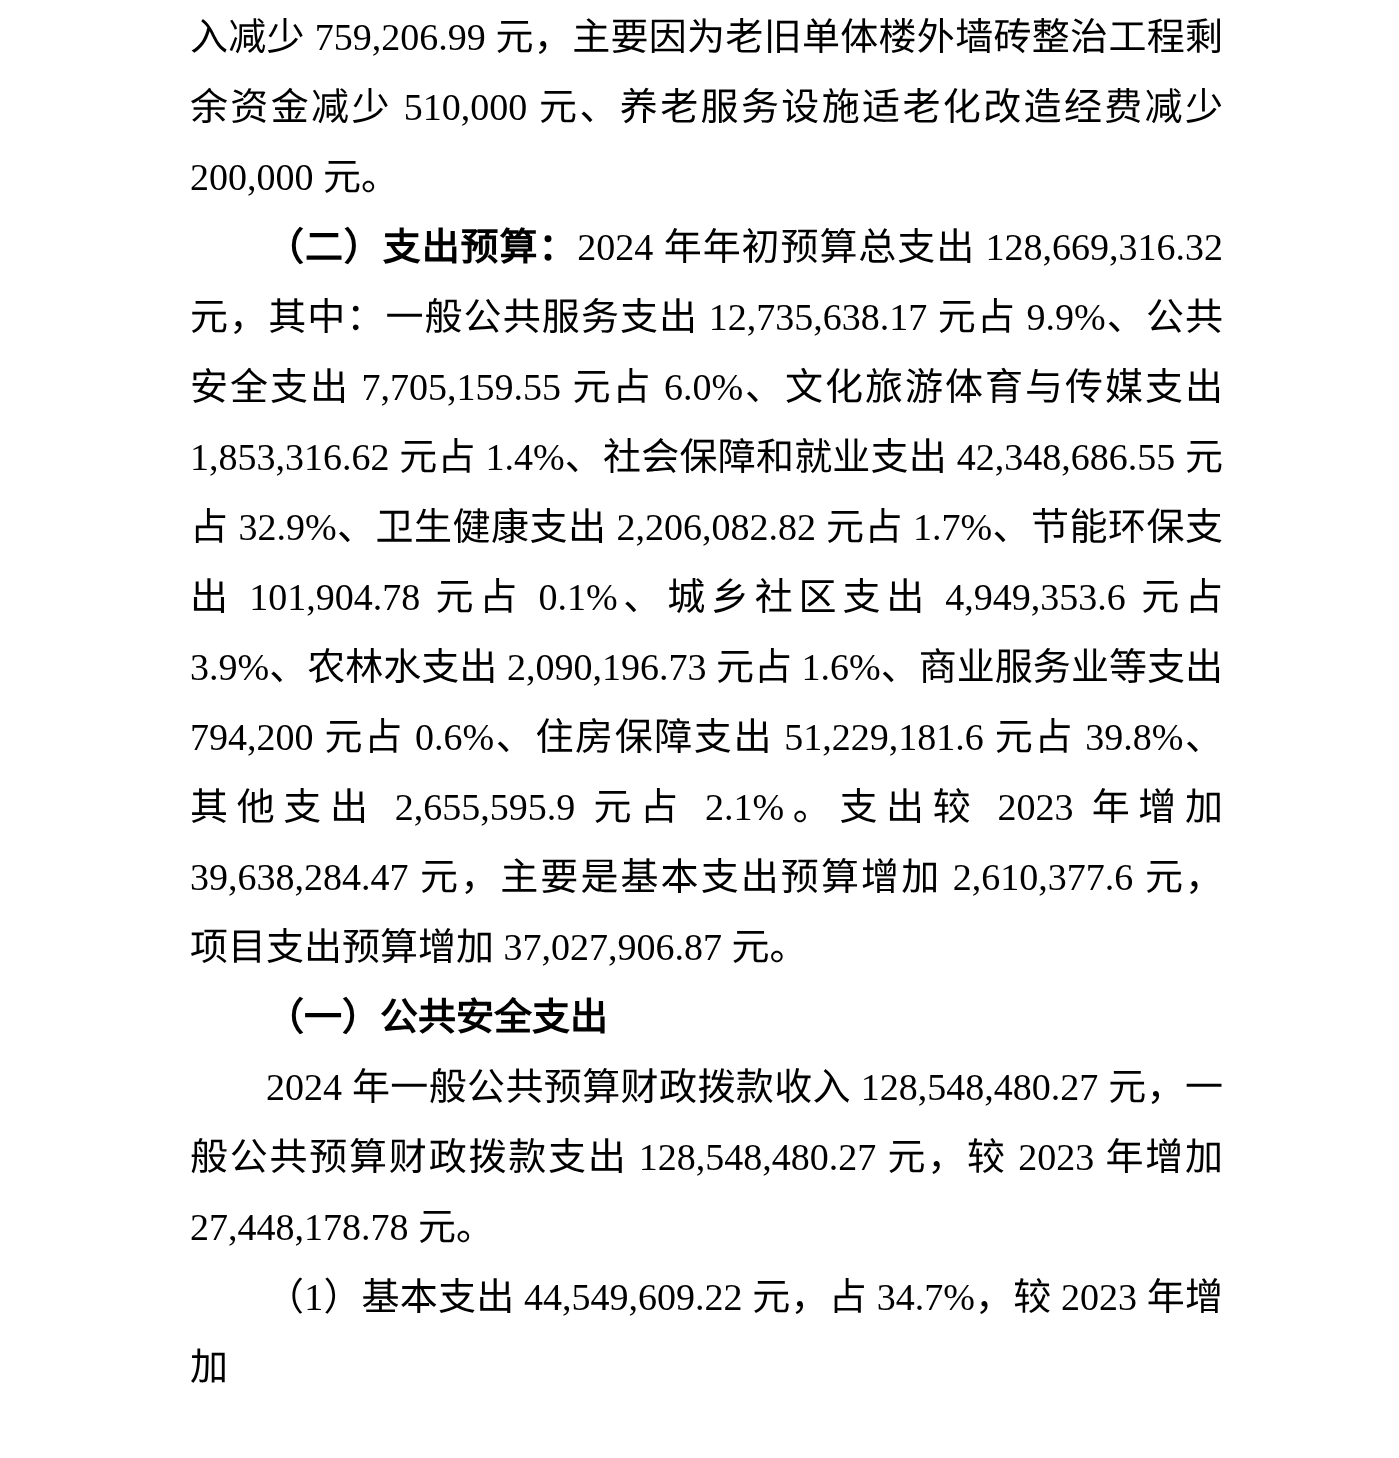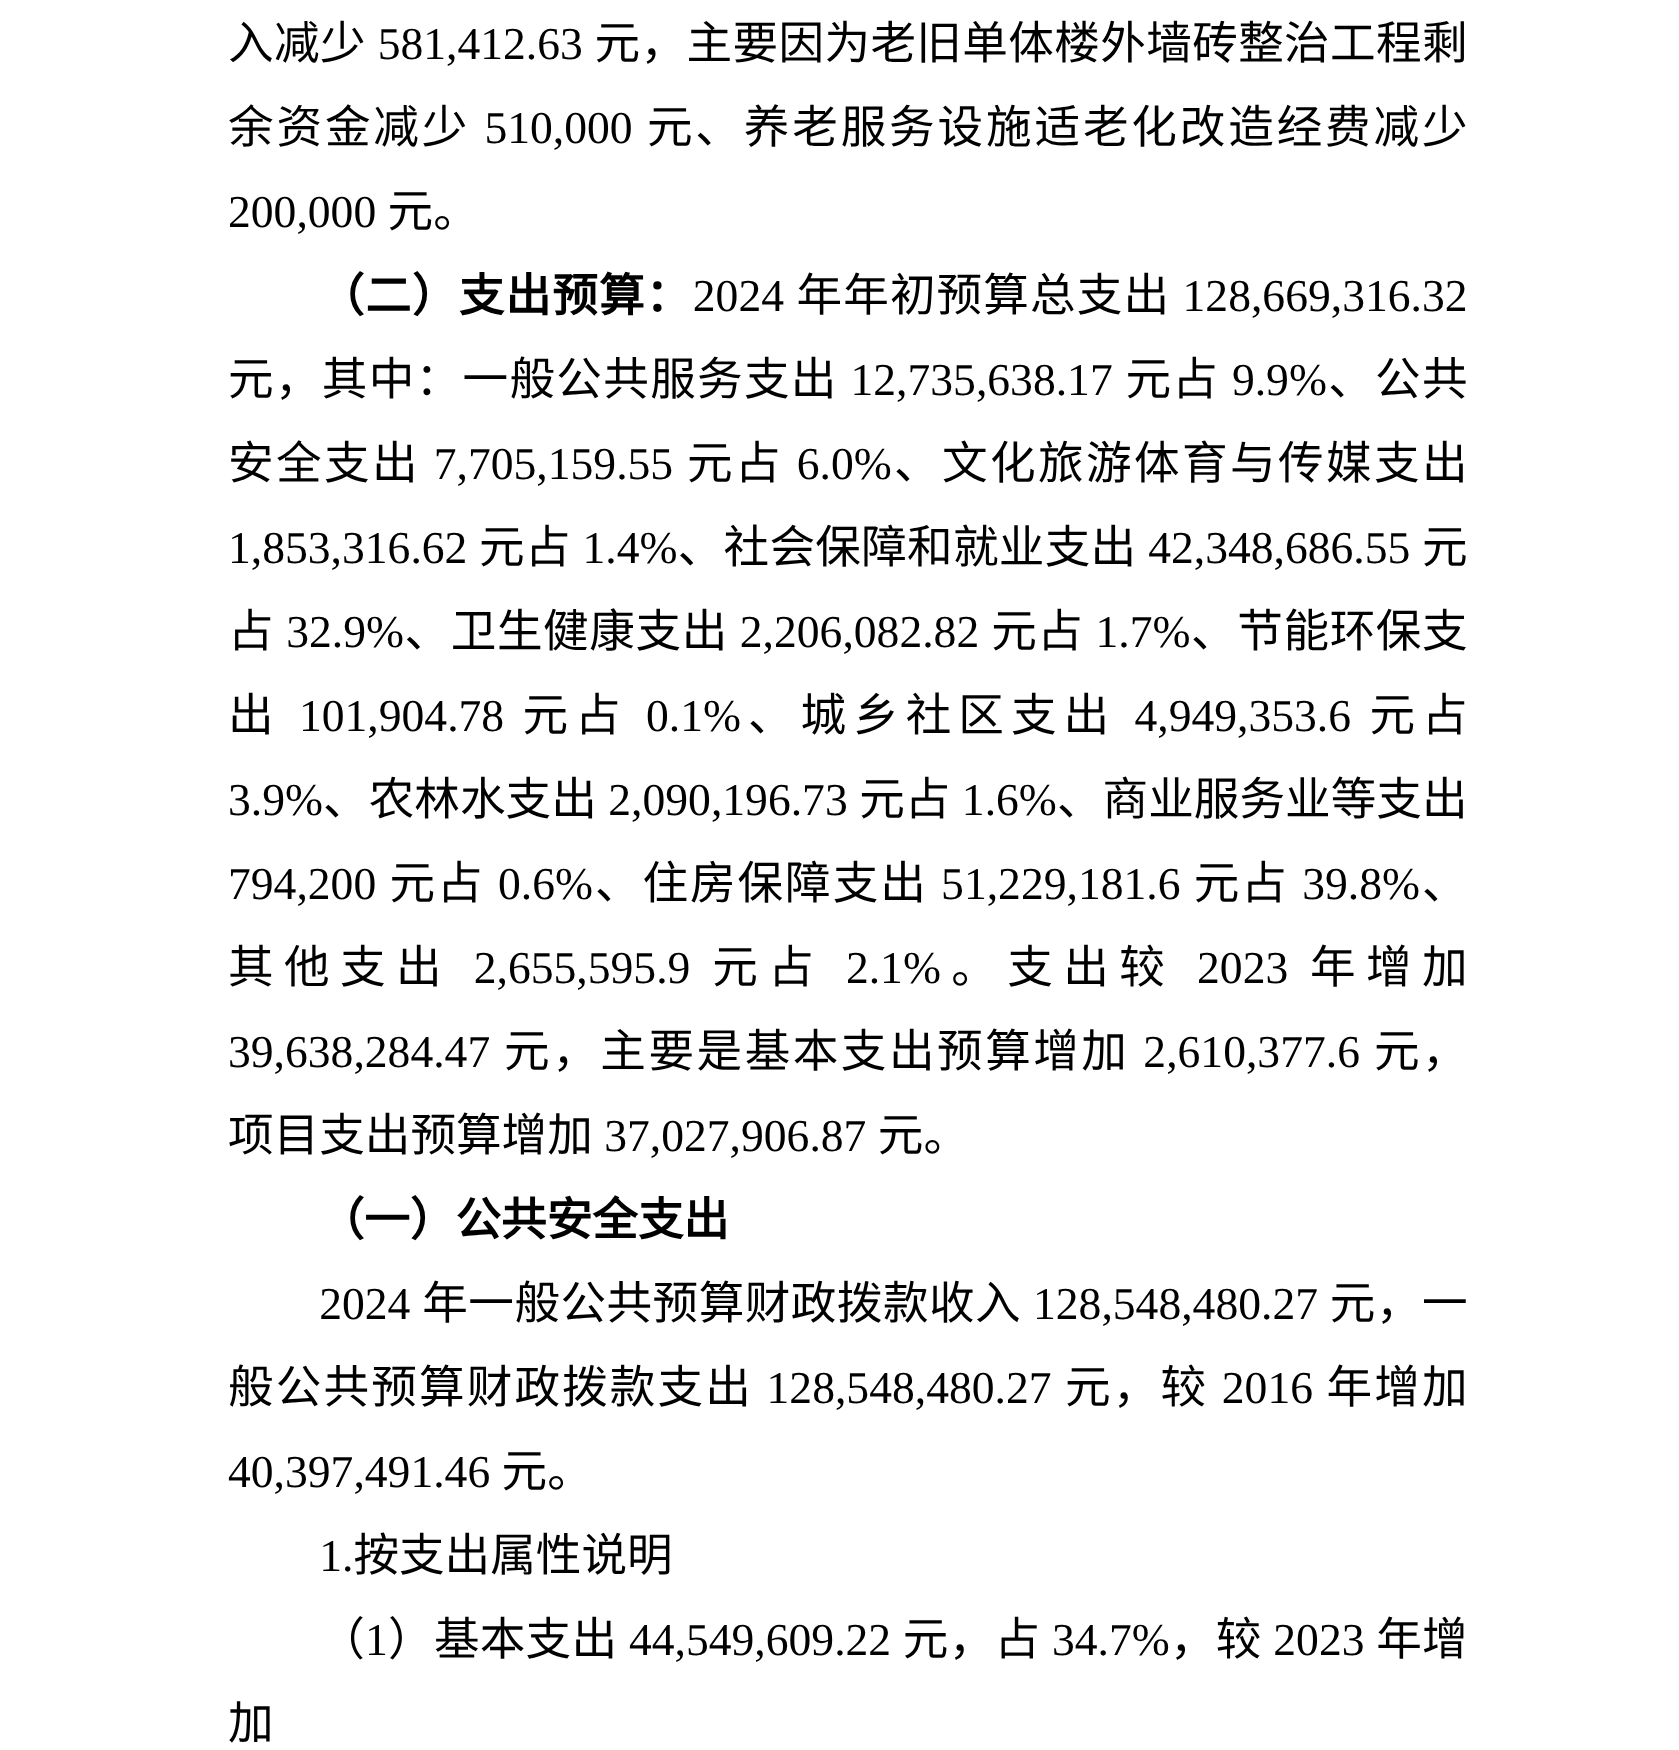--- a/index.html
+++ b/index.html
@@ -38,26 +38,25 @@
   }
   .heading-kai {
     font-weight: bold;
   }
 </style>
 </head>
 <body>
 
 <div class="page">
 
-  <p class="no-indent">入减少 581,412.63 元，主要因为老旧单体楼外墙砖整治工程剩余资金减少 510,000 元、养老服务设施适老化改造经费减少 200,000 元。</p>
+  <p class="no-indent">入减少 759,206.99 元，主要因为老旧单体楼外墙砖整治工程剩余资金减少 510,000 元、养老服务设施适老化改造经费减少 200,000 元。</p>
 
   <p><span class="lead-bold">（二）支出预算：</span><span>2024 年年初预算总支出 128,669,316.32 元，其中：一般公共服务支出 12,735,638.17 元占 9.9%、公共安全支出 7,705,159.55 元占 6.0%、文化旅游体育与传媒支出 1,853,316.62 元占 1.4%、社会保障和就业支出 42,348,686.55 元占 32.9%、卫生健康支出 2,206,082.82 元占 1.7%、节能环保支出 101,904.78 元占 0.1%、城乡社区支出 4,949,353.6 元占 3.9%、农林水支出 2,090,196.73 元占 1.6%、商业服务业等支出 794,200 元占 0.6%、住房保障支出 51,229,181.6 元占 39.8%、其他支出 2,655,595.9 元占 2.1%。支出较 2023 年增加 39,638,284.47 元，主要是基本支出预算增加 2,610,377.6 元，项目支出预算增加 37,027,906.87 元。</span></p>
 
 
   <p class="heading-kai">（一）公共安全支出</p>
 
-  <p>2024 年一般公共预算财政拨款收入 128,548,480.27 元，一般公共预算财政拨款支出 128,548,480.27 元，较 2016 年增加 40,397,491.46 元。</p>
+  <p>2024 年一般公共预算财政拨款收入 128,548,480.27 元，一般公共预算财政拨款支出 128,548,480.27 元，较 2023 年增加 27,448,178.78 元。</p>
 
-  <p>1.按支出属性说明</p>
 
   <p>（1）基本支出 44,549,609.22 元，占 34.7%，较 2023 年增加</p>
 
 </div>
 
 </body></html>

